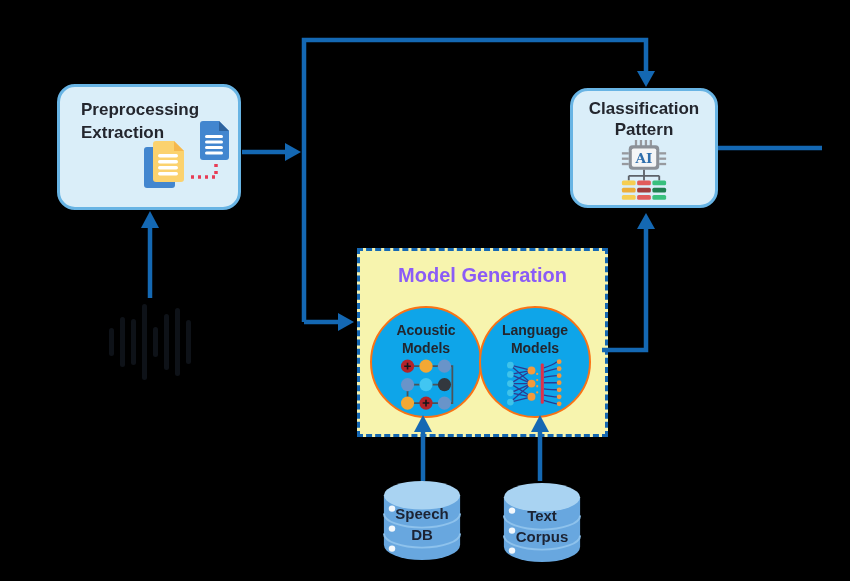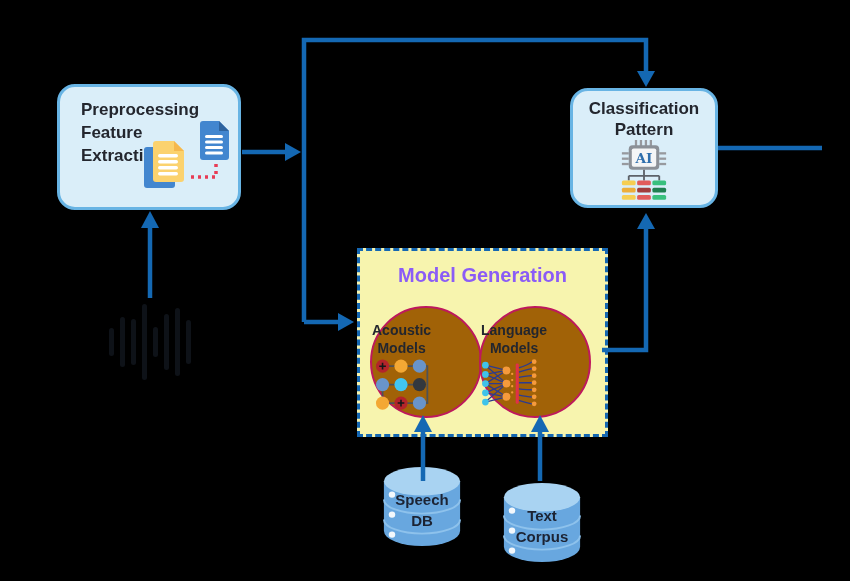--- a/index.html
+++ b/index.html
@@ -17,32 +17,32 @@
   .box.preprocessing .node-label{padding:11px 0 0 21px;font-size:17px;line-height:23px;}
   .box.pattern .node-label{font-size:17px;line-height:21px;text-align:center;}
   .node-label span{display:block;}
   .doc-icon{position:absolute;right:6px;bottom:2px;}
 
   
   .model-box{position:absolute;left:357px;top:248px;width:251px;height:189px;background:#f7f4ae;
              border:3.5px dashed #1567b2;box-sizing:border-box;z-index:2;}
   .model-title{margin-top:13px;text-align:center;font-size:20px;font-weight:700;color:#8b5cf6;}
   .circle{position:absolute;top:55px;width:112px;height:112px;border-radius:50%;
-          background:#a16207;border:2px solid #be185d;box-sizing:border-box;
-          display:flex;flex-direction:column;align-items:flex-start;z-index:3;}
+          background:#0ea5e9;border:2px solid #f97316;box-sizing:border-box;
+          display:flex;flex-direction:column;align-items:center;z-index:3;}
   .circle.acoustic{left:10px;}
   .circle.language{left:119px;}
   .circle .circ-label{margin-top:13px;font-size:14px;line-height:18px;font-weight:700;
                       color:#23262e;text-align:center;}
   .circle .circ-label span{display:block;}
   .circle svg{margin-top:2px;}
 
   
   .db{position:absolute;width:80px;height:86px;z-index:2;}
-  .db.speech{left:382px;top:464px;}
+  .db.speech{left:382px;top:478px;}
   .db.corpus{left:502px;top:480px;}
   .db-label{position:absolute;left:0;top:25px;width:100%;text-align:center;
             font-size:15px;line-height:21px;font-weight:700;color:#1c2333;}
   .db-label span{display:block;}
 
   
   .waveform{position:absolute;left:102px;top:299px;width:96px;height:86px;display:flex;
             align-items:center;justify-content:center;gap:6px;z-index:2;}
   .waveform i{display:block;width:5px;border-radius:3px;background:#0e1218;}
   .waveform i:nth-child(1){height:28px;}
@@ -77,21 +77,20 @@
       <polygon points="354,322 338,313 338,331"></polygon>
       <polygon points="646,213 637,229 655,229"></polygon>
       <polygon points="423,415 414,432 432,432"></polygon>
       <polygon points="540,415 531,432 549,432"></polygon>
     </g>
   </svg>
 
   <div class="box preprocessing">
     <div class="node-label">
       <span>Preprocessing</span>
-      <span>Feature</span>
       <span>Extraction</span>
     </div>
     <svg class="doc-icon" width="88" height="88" viewBox="0 0 88 88" xmlns="http://www.w3.org/2000/svg">
       <g transform="translate(56,4)">
         <path d="M3 0 H19 L29 10 V36 Q29 39 26 39 H3 Q0 39 0 36 V3 Q0 0 3 0 Z" fill="#4286cf"></path>
         <path d="M19 0 L29 10 H19 Z" fill="#2d639f"></path>
         <rect x="5" y="14" width="18" height="3" rx="1.5" fill="#ffffff"></rect>
         <rect x="5" y="19.5" width="18" height="3" rx="1.5" fill="#ffffff"></rect>
         <rect x="5" y="25" width="18" height="3" rx="1.5" fill="#ffffff"></rect>
         <rect x="5" y="30.5" width="18" height="3" rx="1.5" fill="#ffffff"></rect>

